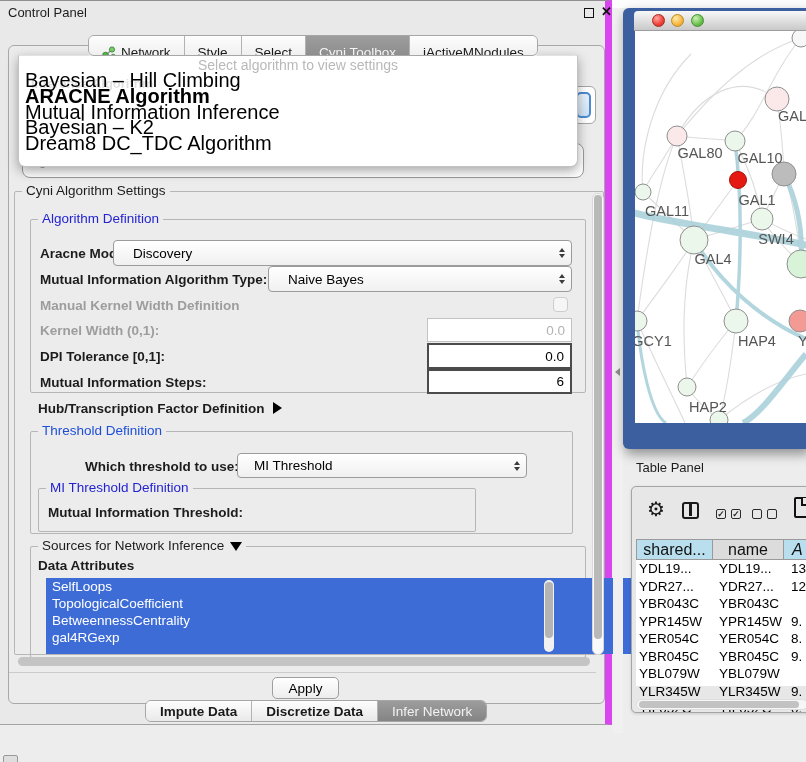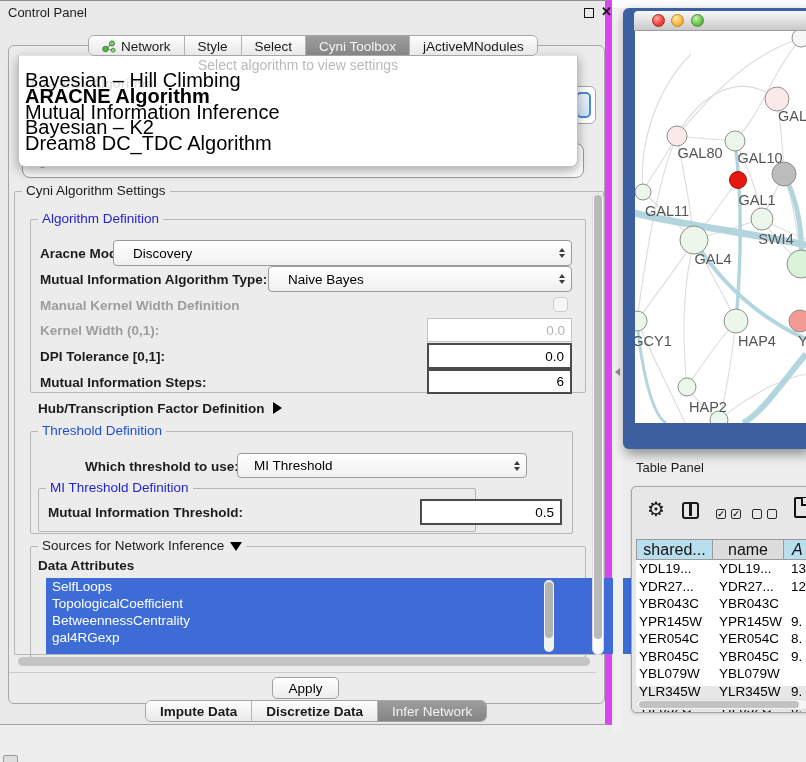--- a/index.html
+++ b/index.html
@@ -11,21 +11,21 @@
         border-top:1px solid #8f8f8f; border-right:7px solid #d946ef; border-bottom:1px solid #a3a3a3; }
   #cp-titlebar { position:absolute; left:0; top:0; width:100%; height:24px; }
   #cp-title { position:absolute; left:8px; top:4px; font-size:13px; color:#1c1c1c; }
   #cp-float { position:absolute; left:584px; top:7px; width:10px; height:10px; border:1.5px solid #111; }
   #cp-close { position:absolute; left:601px; top:3px; font-size:13px; font-weight:bold; color:#111; }
 
   
   #top-tabs { position:absolute; left:88px; top:34px; height:21px; display:flex;
               border:1px solid #a6a6a6; border-radius:6px; overflow:hidden; z-index:7;
               box-shadow:0 1px 1px rgba(255,255,255,.7); }
-  .seg { display:flex; align-items:center; gap:5px; padding:10px 13px; font-size:13.5px; color:#1a1a1a;
+  .seg { display:flex; align-items:center; gap:5px; padding:16px 13px; font-size:13.5px; color:#1a1a1a;
          background:linear-gradient(#fdfdfd,#e7e7e7); border-right:1px solid #b3b3b3; white-space:nowrap; }
   .seg:last-child { border-right:none; }
   .seg.sel { background:linear-gradient(#9d9d9d,#848484); color:#f4f4f4; }
 
   
   #inner { position:absolute; left:8px; top:44px; width:597px; height:659px; background:#ececec;
            border:1px solid #a8a8a8; border-radius:6px; }
 
   
   .frag-combo-right { position:absolute; left:570px; top:85px; width:26px; height:38px; background:#fff;
@@ -219,23 +219,20 @@
       <span class="txt" style="padding-left:16px;">MI Threshold</span>
       <span class="stepper">
           <span class="tri-up"></span>
           <span class="tri-dn"></span>
         </span>
     </div>
     <div class="grp" style="left:38px; top:487px; width:438px; height:44px;">
       <span class="legend blue">MI Threshold Definition</span>
     </div>
     <span class="lbl" style="left:48px; top:504px;">Mutual Information Threshold:</span>
-    <div class="tfield strong" style="left:420px; top:498px; width:142px; height:26px;">
-      <span>0.5</span>
-    </div>
 
     <div class="grp" style="left:30px; top:545px; width:556px; height:112px;">
       <span class="legend">
         <span>Sources for Network Inference</span><span class="arrow-down"></span>
       </span>
     </div>
     <span class="lbl" style="left:38px; top:557px;">Data Attributes</span>
     <div id="attr-list">
       <div class="li">SelfLoops</div>
       <div class="li">TopologicalCoefficient</div>

